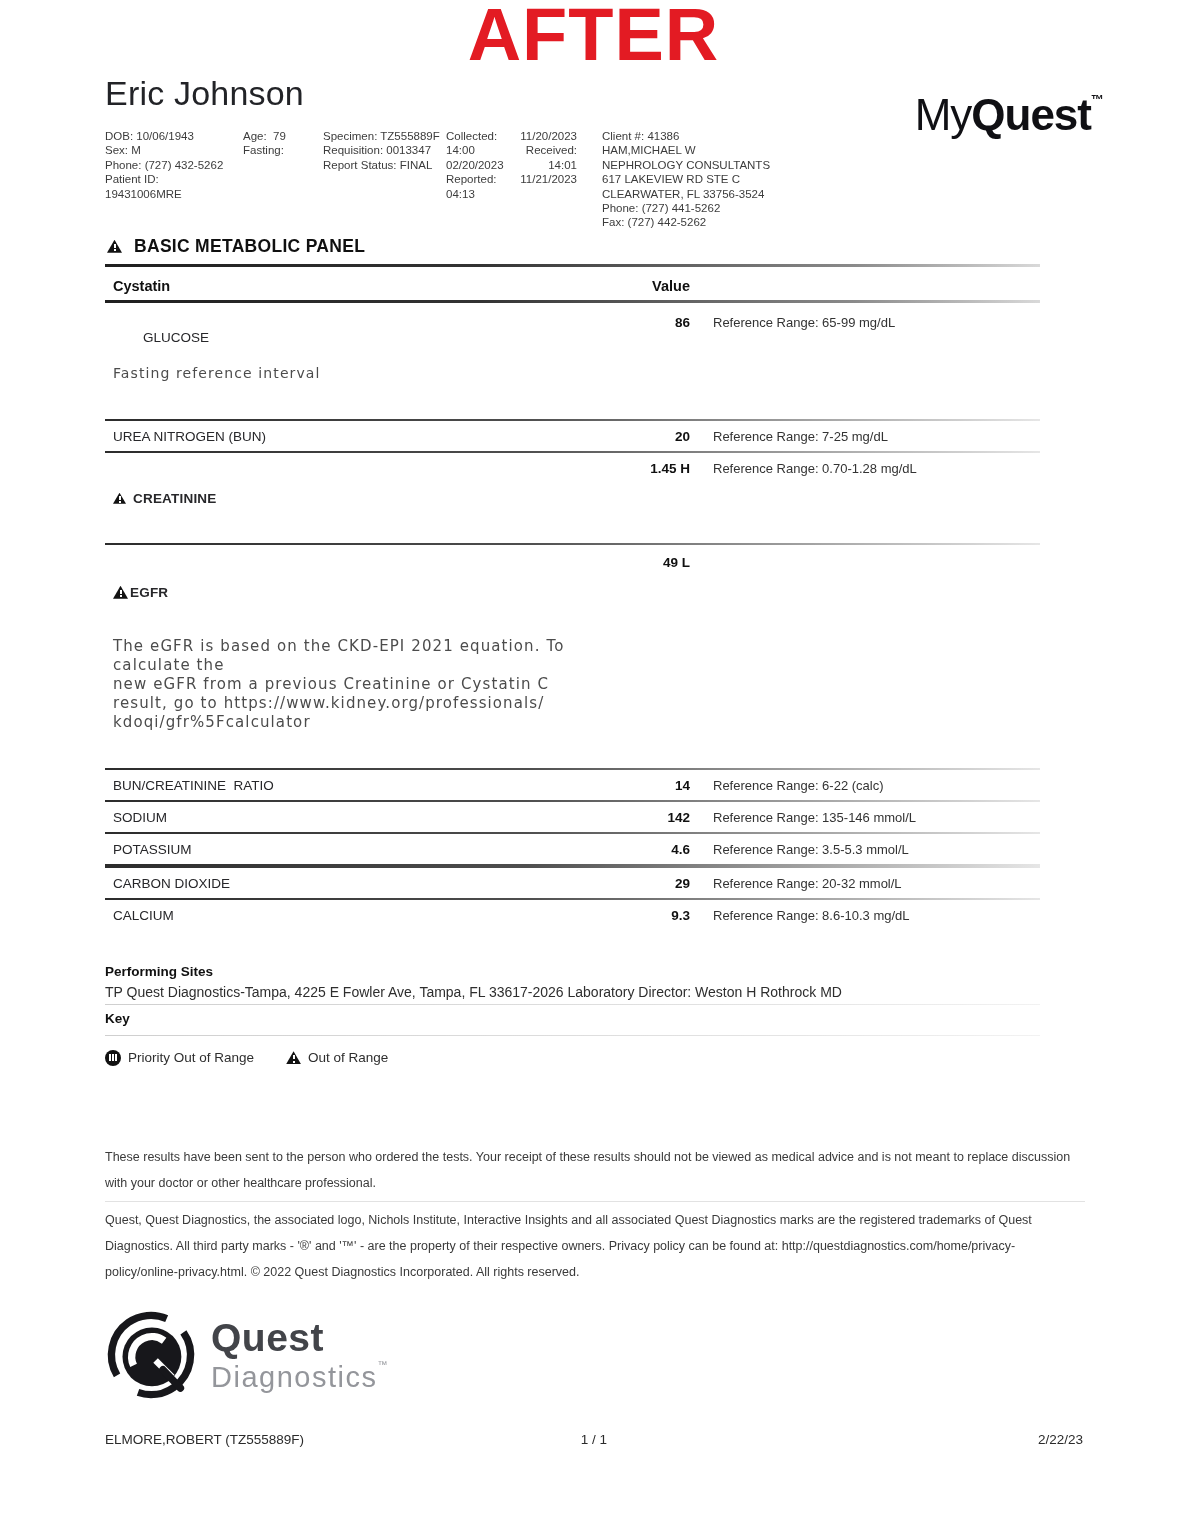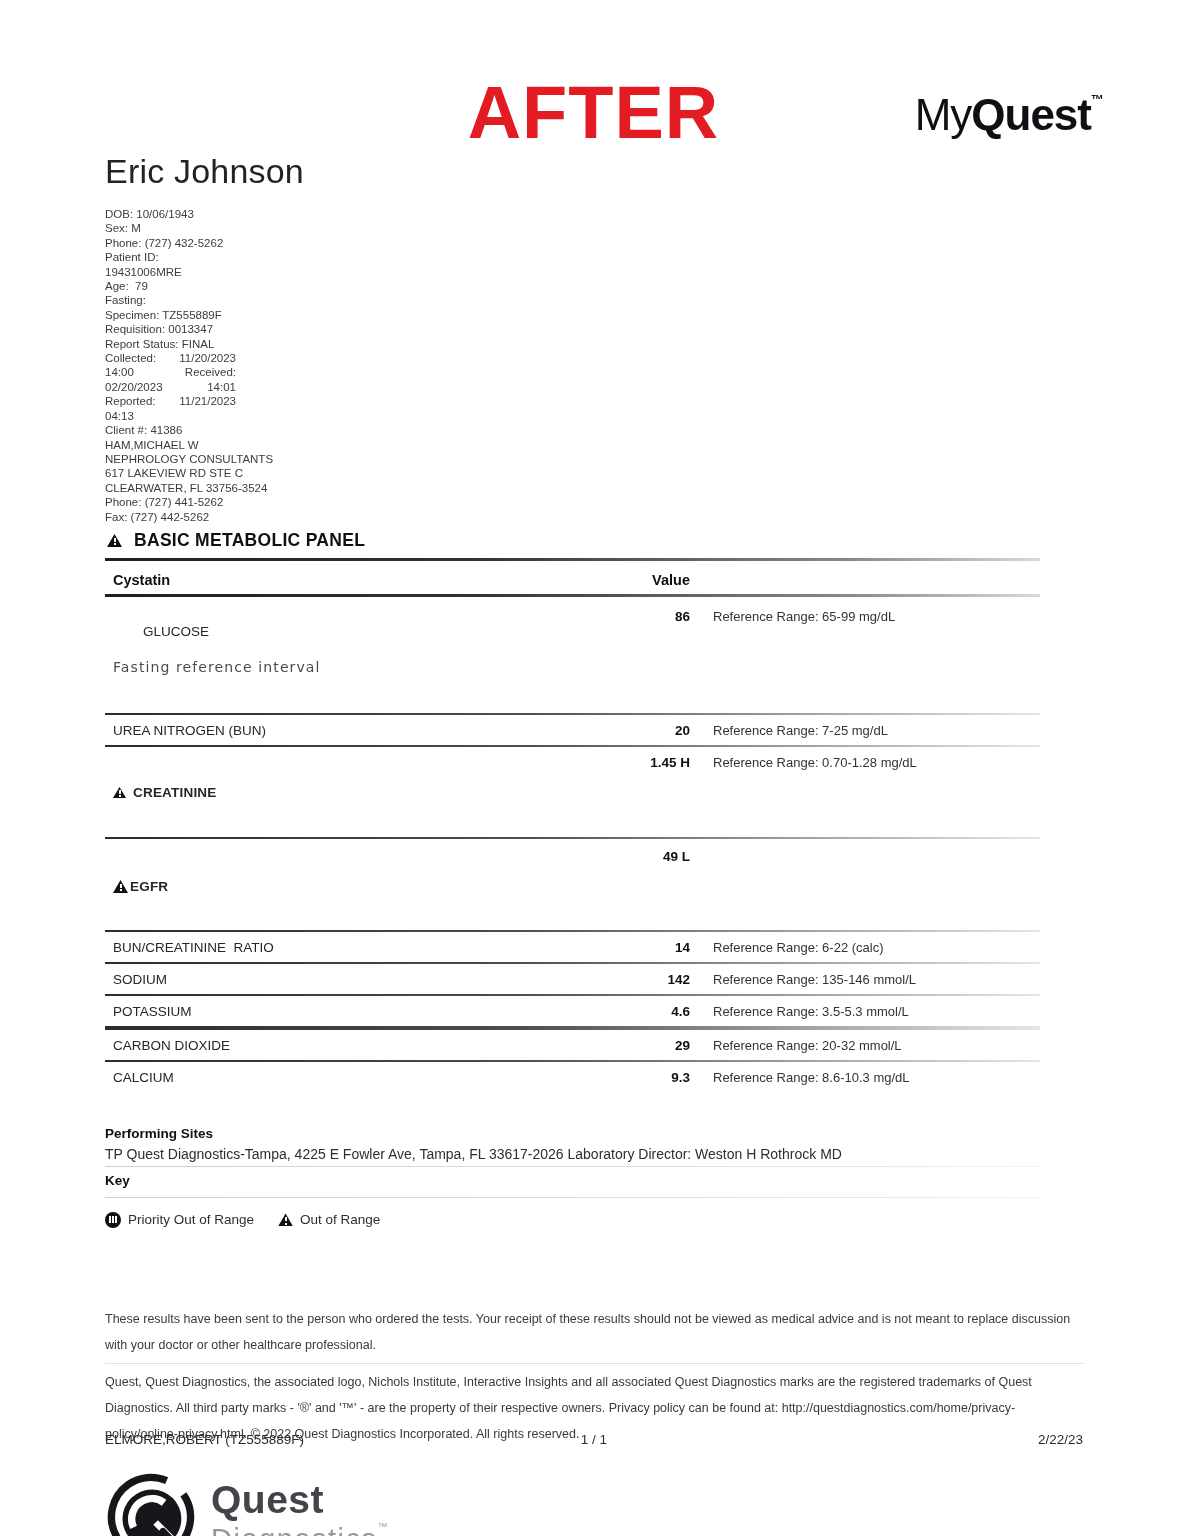--- a/index.html
+++ b/index.html
@@ -1,32 +1,32 @@
 <!DOCTYPE html>
 <html><head>
 <meta charset="utf-8">
 <style>
   * { margin:0; padding:0; box-sizing:border-box; }
   html,body { background:#ffffff; }
   body { font-family:"Liberation Sans", sans-serif; color:#2e2e2e; }
   .page { position:relative; width:1187px; height:1536px; background:#fff; overflow:hidden; }
 
   
-  .header { position:relative; padding-top:78px; }
+  .header { position:relative; }
   .stamp { text-align:center; font-size:74px; font-weight:800; letter-spacing:1px;
            color:#e31b23; line-height:70px; font-family:"Liberation Sans",sans-serif; }
   .myquest { position:absolute; top:90px; right:84px; font-size:44px; color:#101014; letter-spacing:-1px; }
   .myquest .mq-light { font-weight:400; }
   .myquest .mq-bold { font-weight:700; }
   .myquest sup { font-size:13px; font-weight:700; vertical-align:top; position:relative; top:2px; }
   .patient-name { margin:4px 0 0 105px; font-size:34px; font-weight:400; color:#222327; letter-spacing:0.2px; }
 
   
   .info-grid { display:flex; margin:16px 0 0 105px; width:980px;
-               font-size:11.5px; line-height:14.4px; color:#3c3c3c;flex-direction:column; }
+               font-size:11.5px; line-height:14.4px; color:#3c3c3c; }
   .info-grid .col { white-space:pre-wrap; }
   .c1 { width:138px; } .c2 { width:80px; } .c3 { width:123px; }
   .c4 { width:131px; display:flex; justify-content:space-between; margin-right:25px; }
   .c4 .sub-l { text-align:left; white-space:pre-wrap; }
   .c4 .sub-r { text-align:right; white-space:pre-wrap; }
   .c5 { flex:1; }
 
   
   .content { margin-left:105px; width:935px; }
   .rule-heavy { height:3px; background:linear-gradient(90deg,#1f1f1f 0%,#333 40%,#8a8a8a 80%,#d9d9d9 100%); }
@@ -62,21 +62,21 @@
   .note-spaced { font-family:"DejaVu Sans",sans-serif; font-size:14px; letter-spacing:1.1px;
                  color:#4c4c4c; margin-top:4px; line-height:19px; white-space:pre-wrap; }
   .trow.glucose { padding:12px 0 6px 0; }
   .trow.egfr { padding:10px 0 6px 0; }
 
   
   .sites { margin-top:34px; }
   .sites-title, .key-title { font-size:13.5px; font-weight:700; color:#101010; }
   .sites-line { font-size:14px; color:#2e2e2e; margin-top:5px; padding-bottom:4px; }
   .key-title { margin-top:6px; padding-bottom:9px; }
-  .key-row { display:flex; align-items:center; gap:24px; margin-top:14px; }
+  .key-row { display:flex; align-items:center; gap:32px; margin-top:14px; }
   .key-item { display:flex; align-items:center; gap:7px; font-size:13.5px; color:#2e2e2e; }
 
   
   .disclaimers { margin:78px 0 0 105px; width:980px; font-size:12.5px; color:#3a3a3a; line-height:26px; }
   .disc-2 { border-top:1px solid #e2e2e2; margin-top:5px; padding-top:5px; }
 
   
   .quest-logo { display:flex; align-items:center; margin:22px 0 0 105px; gap:14px; }
   .quest-text .q1 { font-size:39px; font-weight:700; color:#424449; letter-spacing:0.5px; line-height:40px; }
   .quest-text .q2 { font-size:29px; font-weight:400; color:#94969b; letter-spacing:1.5px; line-height:30px; }
@@ -180,20 +180,24 @@
       <div class="cell-ref">Reference Range: 0.70-1.28 mg/dL</div>
     </div>
     <div class="rule-row"></div>
 
     <div class="trow egfr">
       <div class="cell-analyte">
         <span class="analyte-line" style="gap:2px;">
           <span class="warn-tri"><i></i></span>
           <span class="analyte-bold">EGFR</span>
         </span>
+        <div class="note-spaced" style="font-size:15px; line-height:19px; margin-top:7px;">The eGFR is based on the CKD-EPI 2021 equation. To calculate the
+new eGFR from a previous Creatinine or Cystatin C
+result, go to https://www.kidney.org/professionals/
+kdoqi/gfr%5Fcalculator</div>
       </div>
       <div class="cell-value">49 L</div>
       <div></div>
     </div>
     <div class="rule-row"></div>
 
     <div class="trow">
       <div class="cell-analyte">BUN/CREATININE  RATIO</div>
       <div class="cell-value">14</div>
       <div></div>

